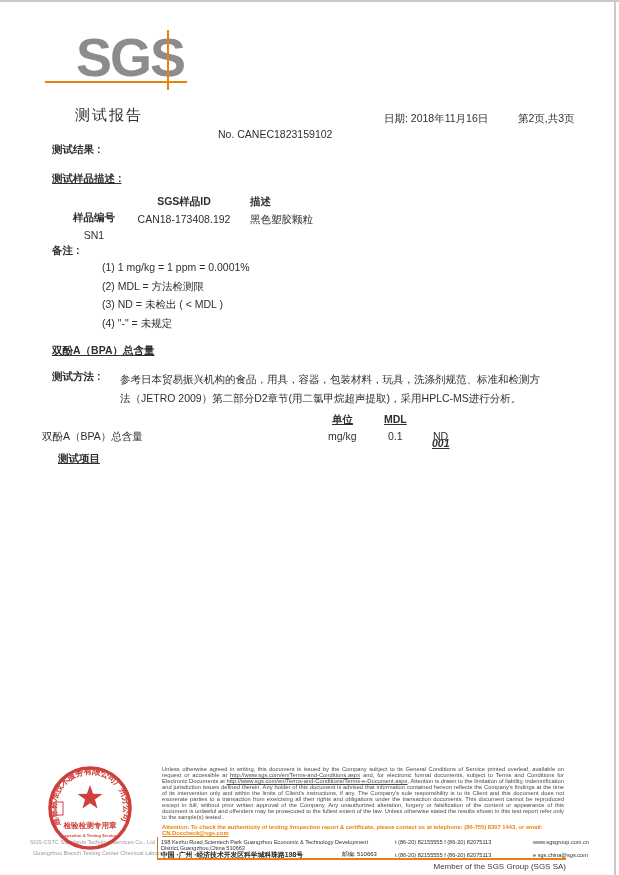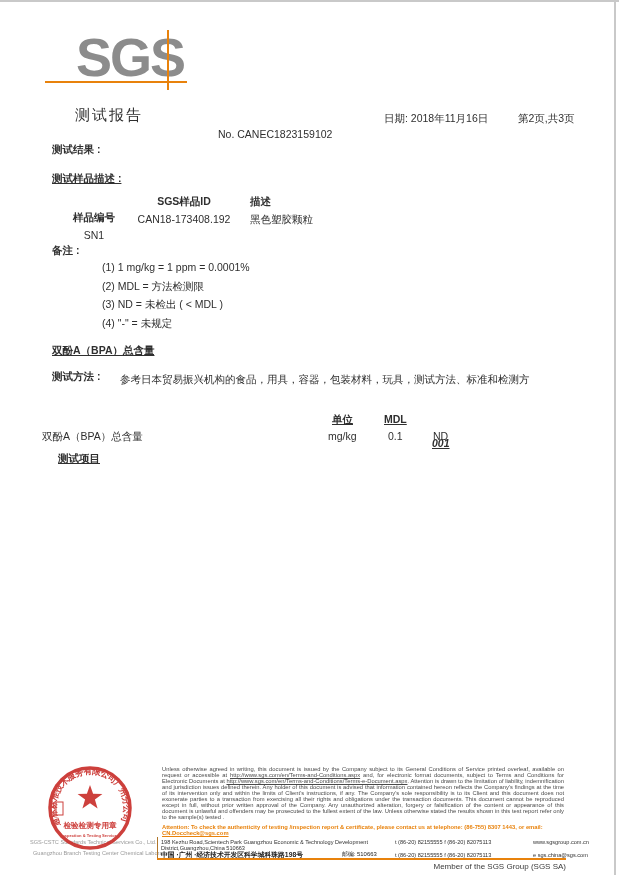--- a/index.html
+++ b/index.html
@@ -109,21 +109,22 @@
   <div class="abs sample-col3 row-y2">黑色塑胶颗粒</div>
 
   <div class="abs sec-heading notes-heading">备注 :</div>
   <div class="abs note-item" style="top:261px;">(1) 1 mg/kg = 1 ppm = 0.0001%</div>
   <div class="abs note-item" style="top:280px;">(2) MDL = 方法检测限</div>
   <div class="abs note-item" style="top:298px;">(3) ND = 未检出 ( &lt; MDL )</div>
   <div class="abs note-item" style="top:317px;">(4) "-" = 未规定</div>
 
   <div class="abs sec-heading underlined bpa-heading">双酚A（BPA）总含量</div>
   <div class="abs method-label">测试方法 :</div>
-  <div class="abs method-line" style="top:370px;">参考日本贸易振兴机构的食品，用具，容器，包装材料，玩具，测试方法、标准和检测方</div>
+  <div class="abs method-line" style="top:370px;">参考日本贸易振兴机构的食品，用具，容器，包装材料，玩具，洗涤剂规范、标准和检测方</div>
+  <div class="abs method-line" style="top:389px;">法（JETRO 2009）第二部分D2章节(用二氯甲烷超声提取)，采用HPLC-MS进行分析。</div>
 
   <div class="abs rt-item-hdr">测试项目</div>
   <div class="abs rt-unit-hdr">单位</div>
   <div class="abs rt-mdl-hdr">MDL</div>
   <div class="abs rt-sample-hdr">001</div>
   <div class="abs rt-item">双酚A（BPA）总含量</div>
   <div class="abs rt-unit">mg/kg</div>
   <div class="abs rt-mdl">0.1</div>
   <div class="abs rt-result">ND</div>
 

